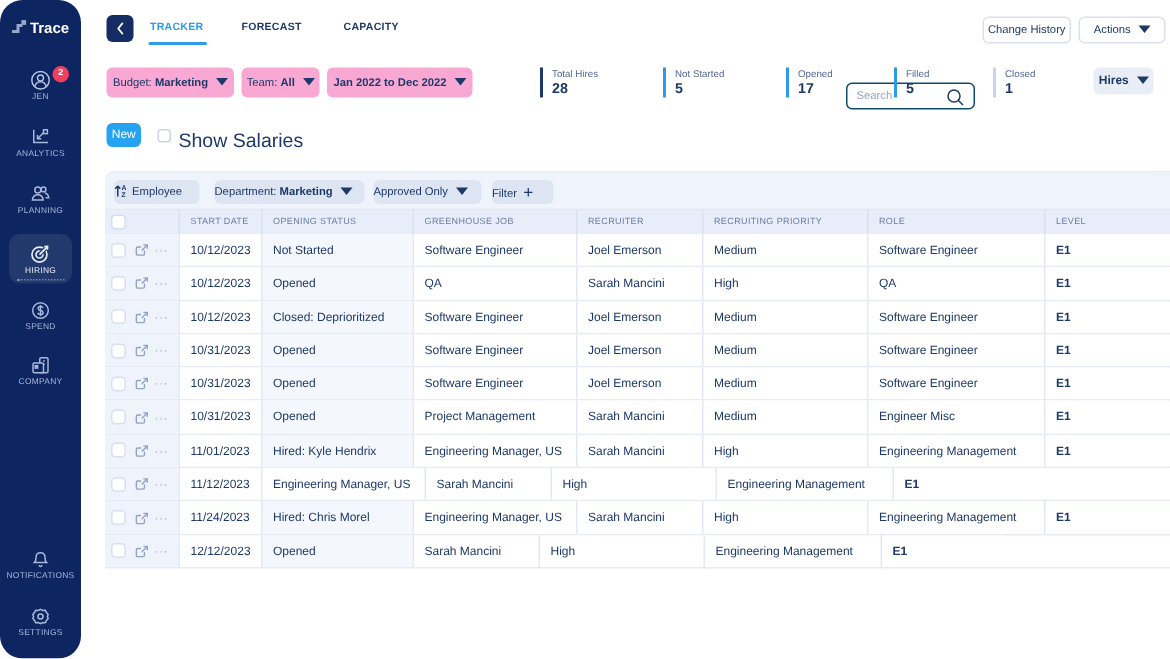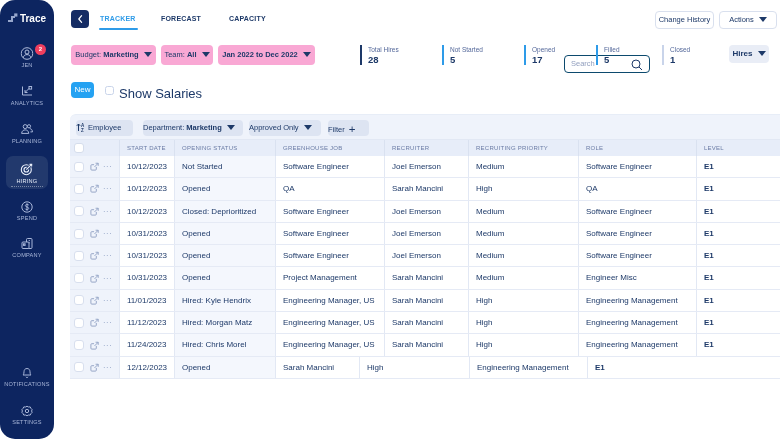--- a/index.html
+++ b/index.html
@@ -382,21 +382,20 @@
     <div class="row">
           <div class="c c0">
             <span class="cb"></span>
             <svg width="9" height="9" viewBox="0 0 10 10" fill="none" stroke="#93A3C5" stroke-width="1.05">
               <path d="M7 5.5 V8 a1 1 0 0 1 -1 1 H2 a1 1 0 0 1 -1 -1 V4 a1 1 0 0 1 1 -1 H4.5"></path>
               <path d="M6.2 1.4 H9.1 V4.3 M9 1.5 L5 5.5"></path>
             </svg>
             <span class="dots">···</span>
           </div>
           <div class="c c1">11/12/2023</div>
-          <div class="c c2">Hired: Morgan Matz</div>
           <div class="c c3">Engineering Manager, US</div>
           <div class="c c4">Sarah Mancini</div>
           <div class="c c5">High</div>
           <div class="c c6">Engineering Management</div>
           <div class="c c7">E1</div>
         </div>
     <div class="row">
           <div class="c c0">
             <span class="cb"></span>
             <svg width="9" height="9" viewBox="0 0 10 10" fill="none" stroke="#93A3C5" stroke-width="1.05">

